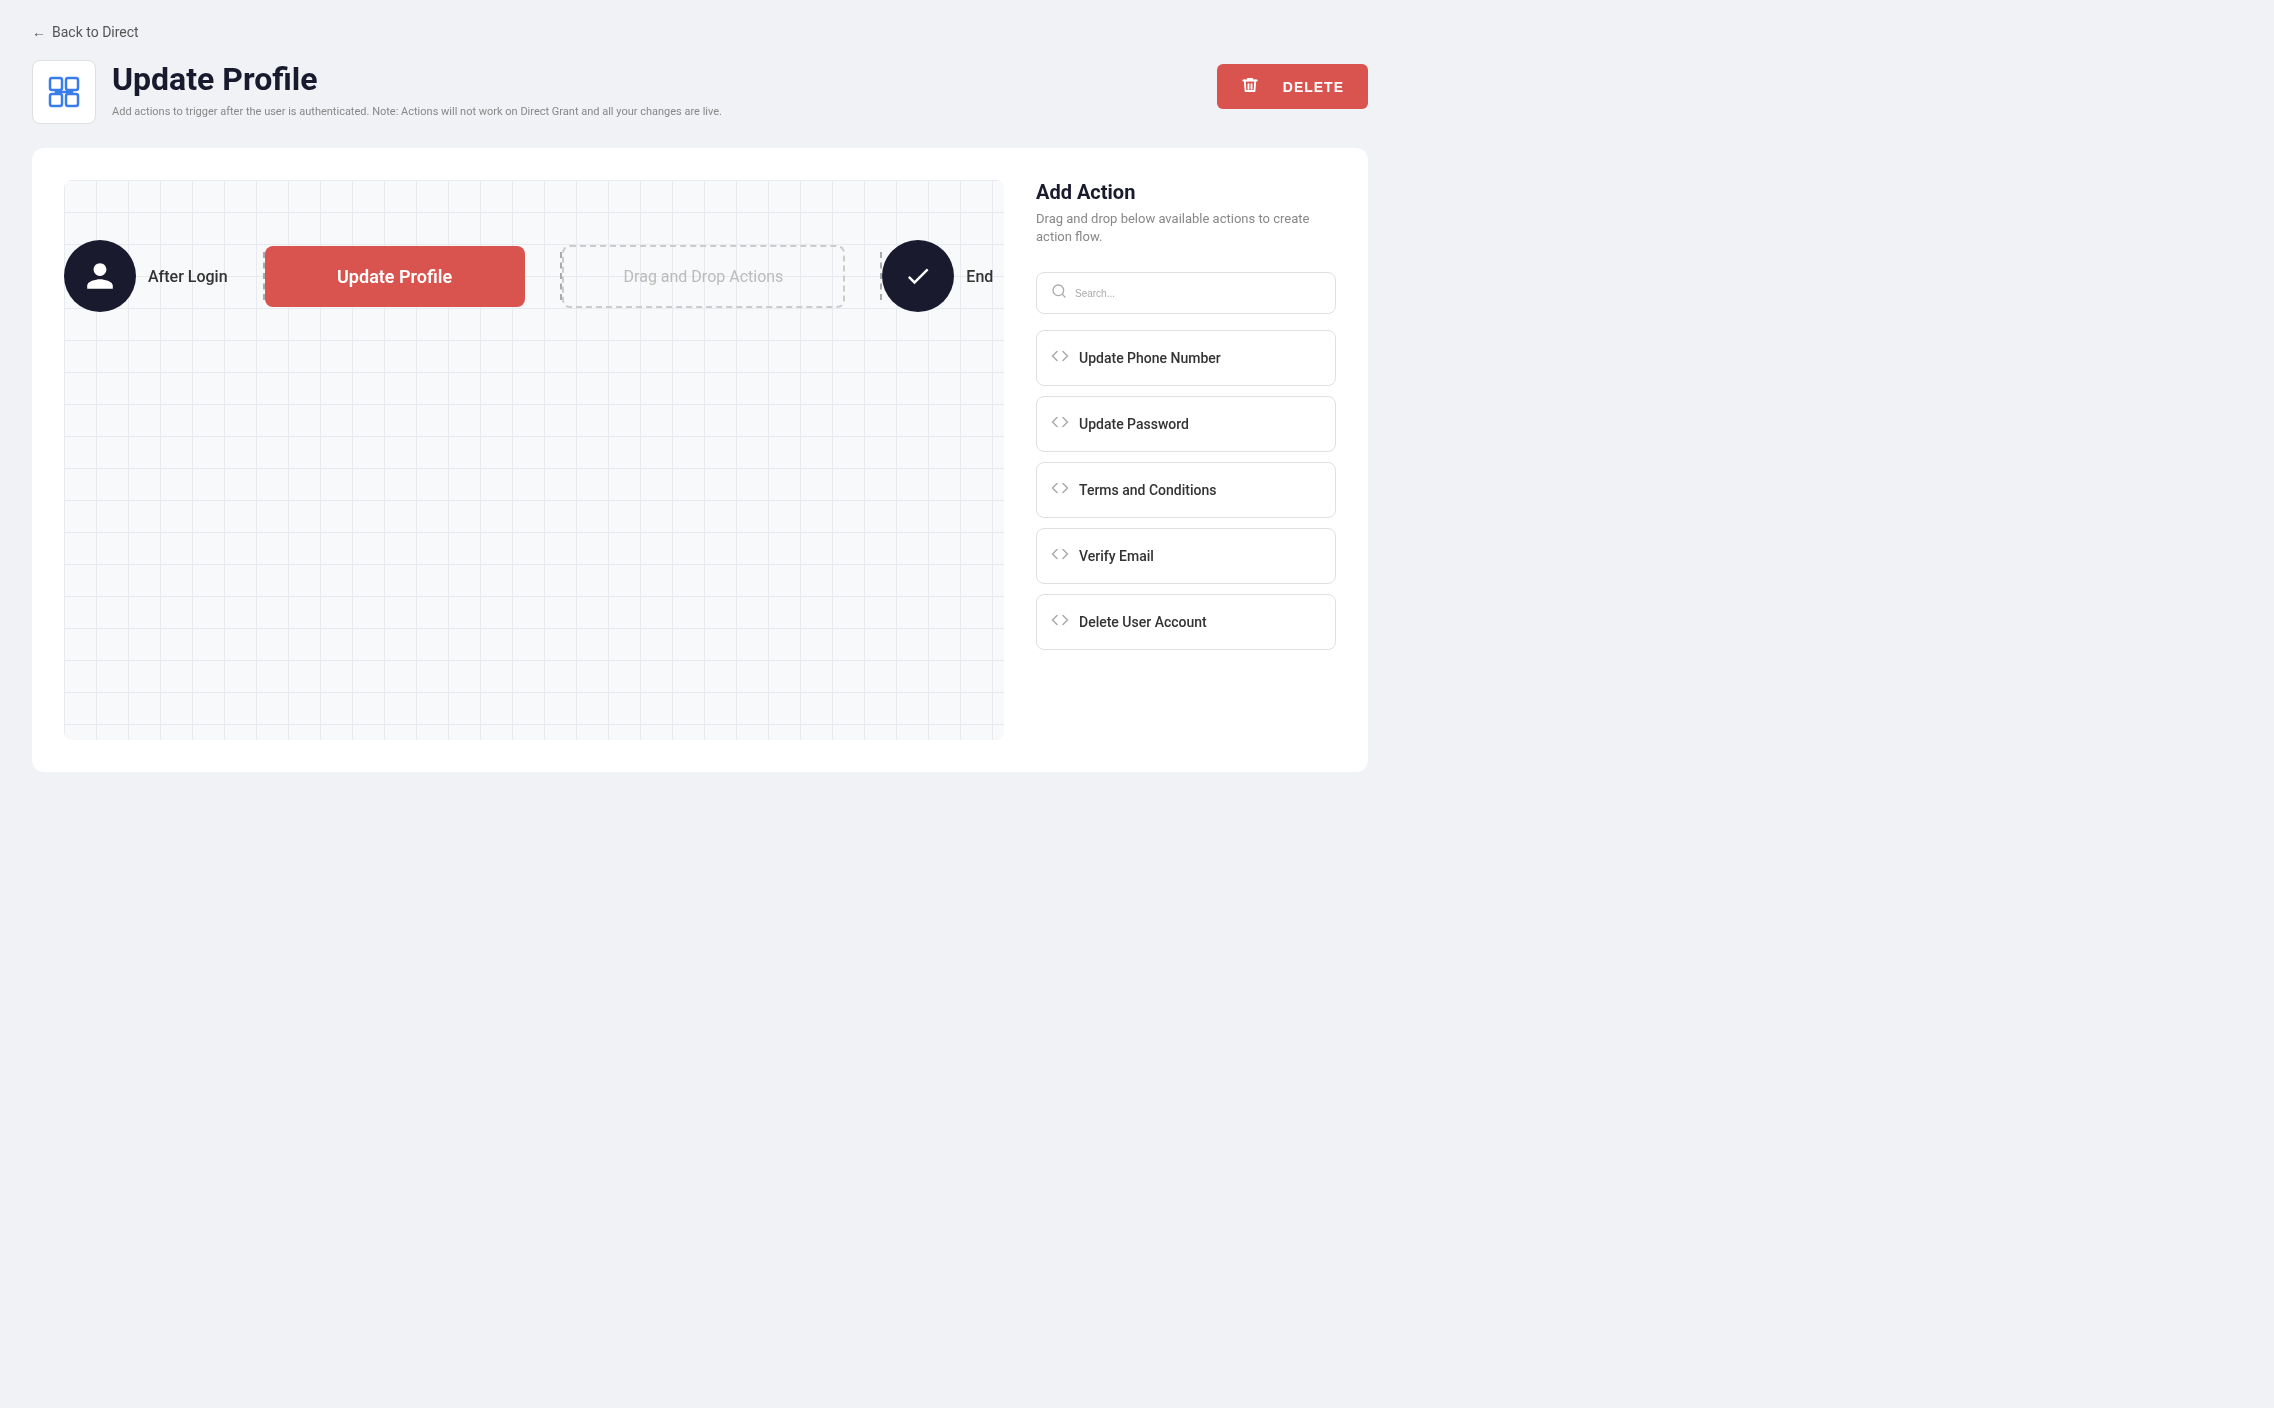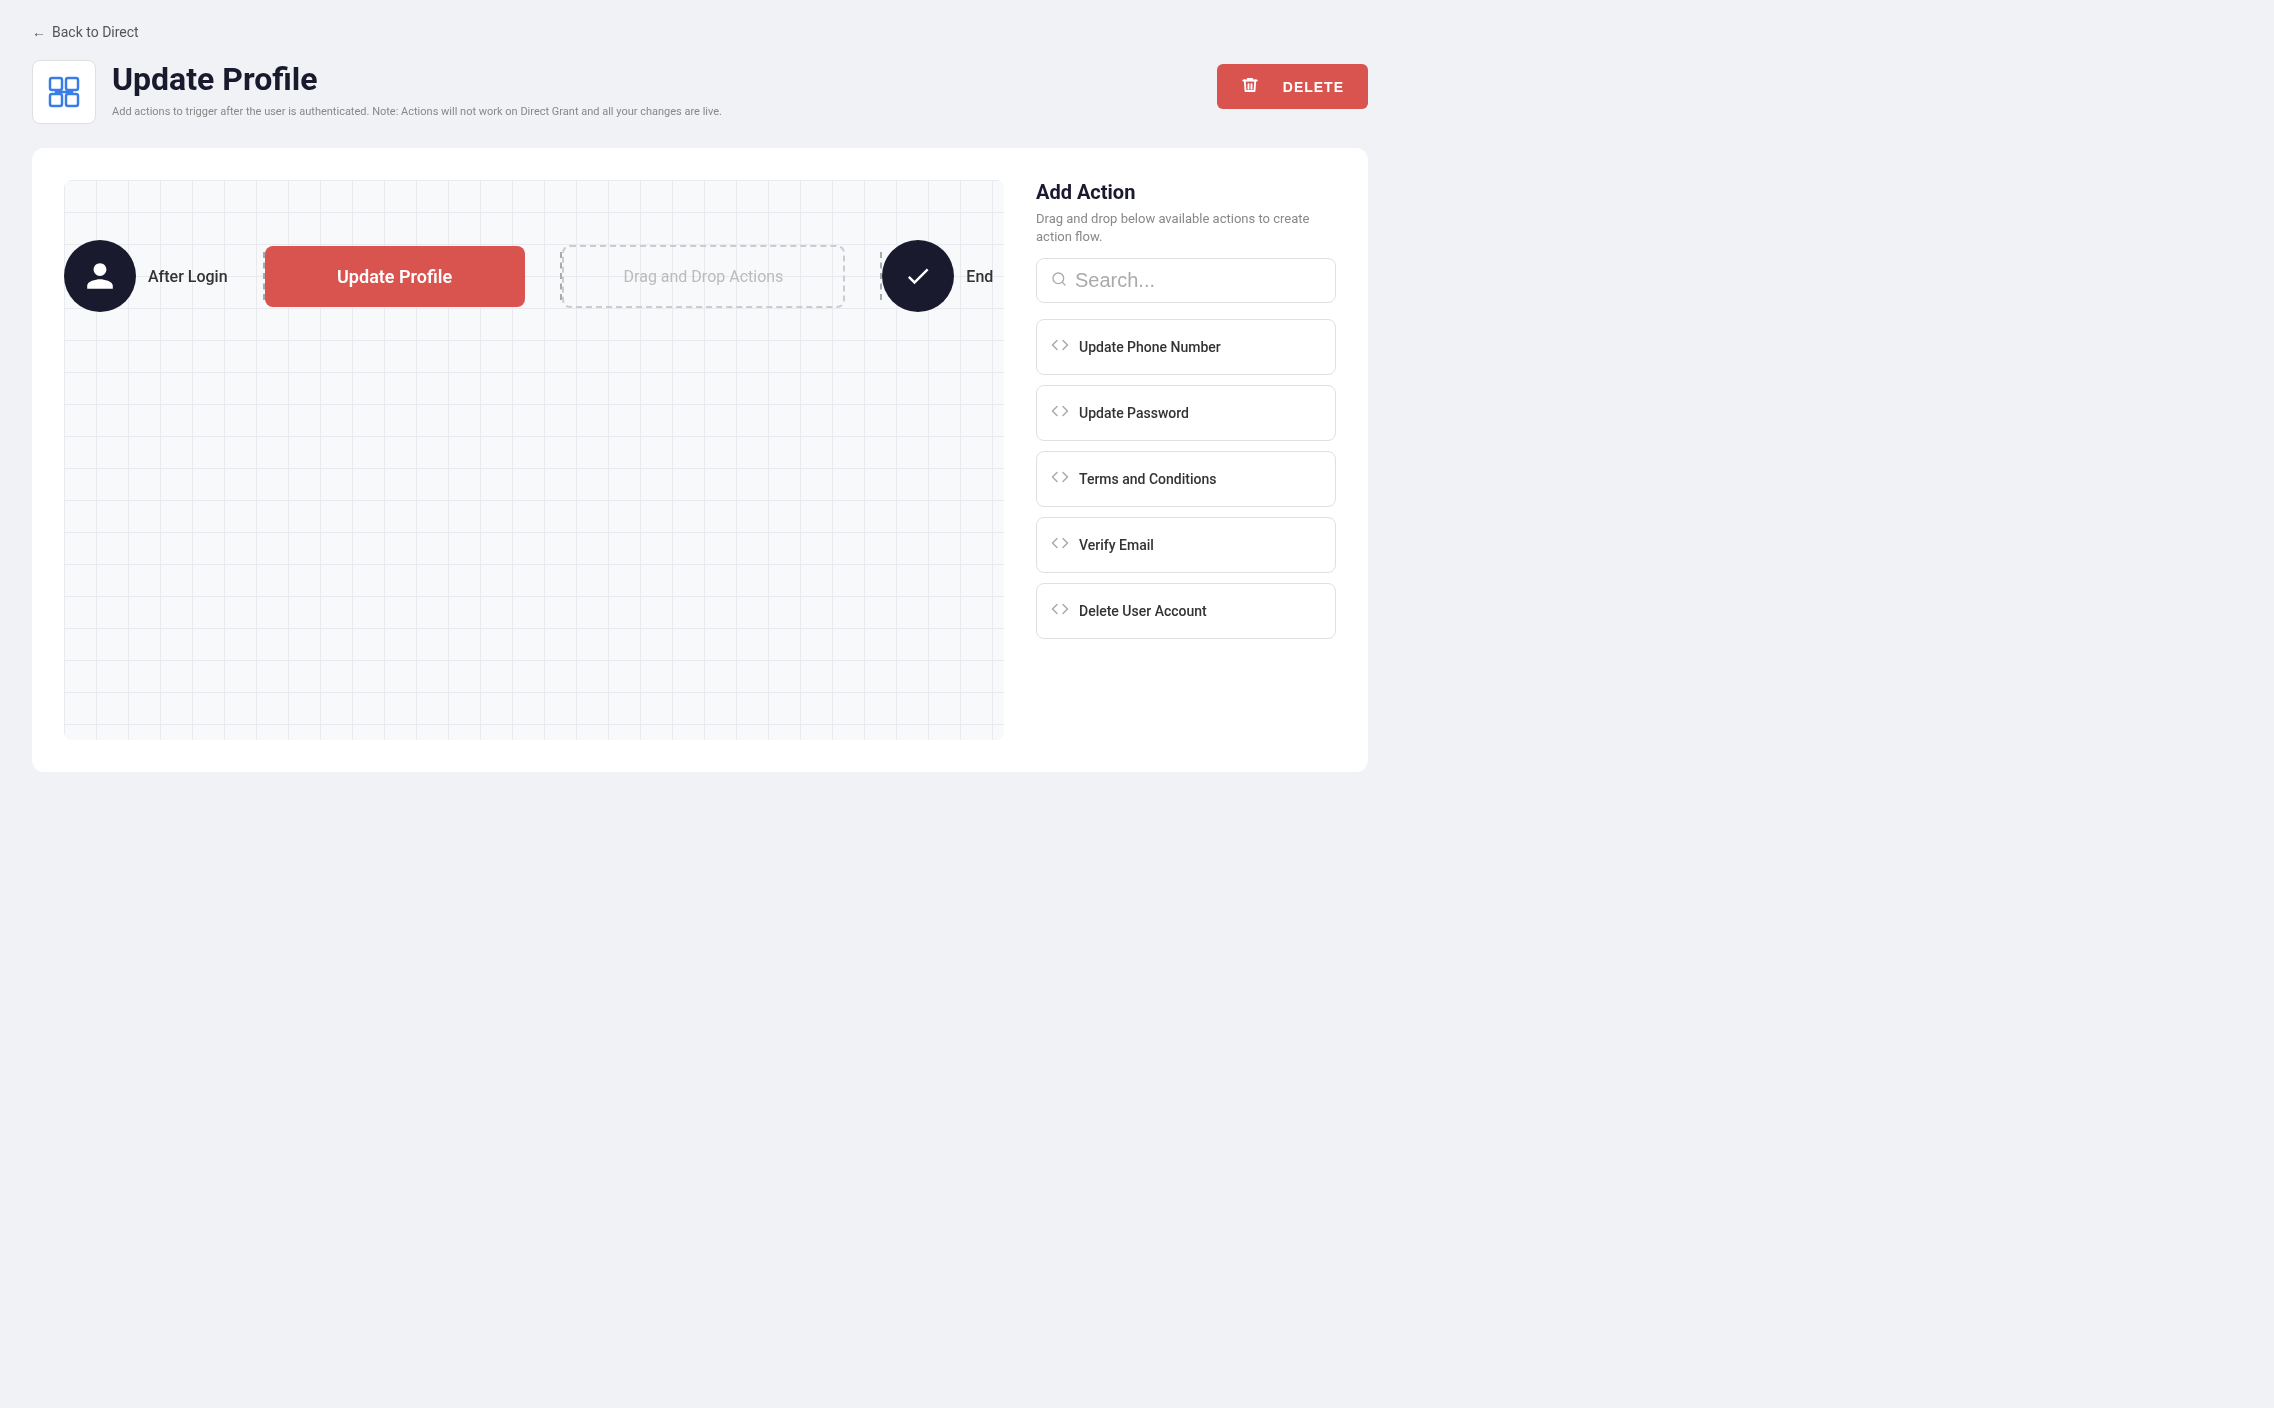--- a/index.html
+++ b/index.html
@@ -197,39 +197,39 @@
     .sidebar-title {
       font-size: 20px;
       font-weight: 700;
       color: #1a1a2e;
       margin-bottom: 6px;
     }
 
     .sidebar-desc {
       font-size: 13px;
       color: #888;
-      margin-bottom: 12px;
+      margin-bottom: 26px;
       line-height: 1.4;
     }
 
     .search-box {
       display: flex;
       align-items: center;
       gap: 8px;
       border: 1px solid #e0e0e0;
       border-radius: 8px;
       padding: 10px 14px;
       margin-bottom: 16px;
       background: #fff;
     }
 
     .search-box input {
       border: none;
       outline: none;
-      font-size: 20px;
+      font-size: 10px;
       color: #555;
       width: 100%;
       background: transparent;
     }
 
     .search-box input::placeholder { color: #aaa; }
 
     .action-item {
       display: flex;
       align-items: center;

